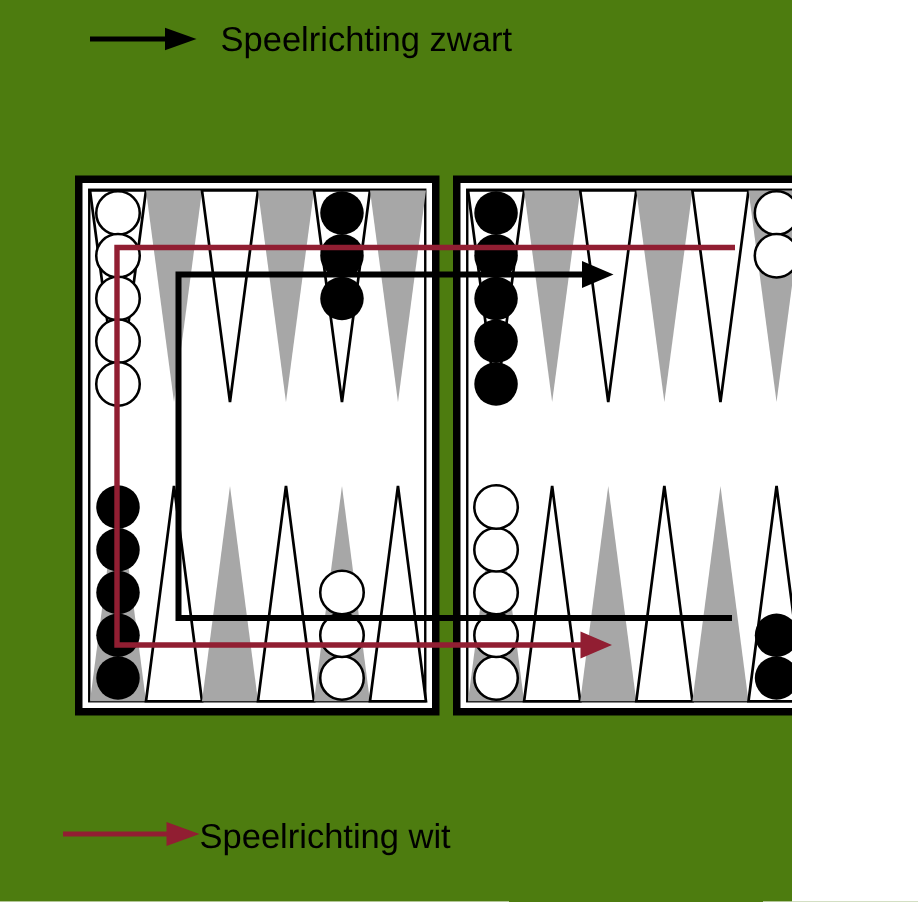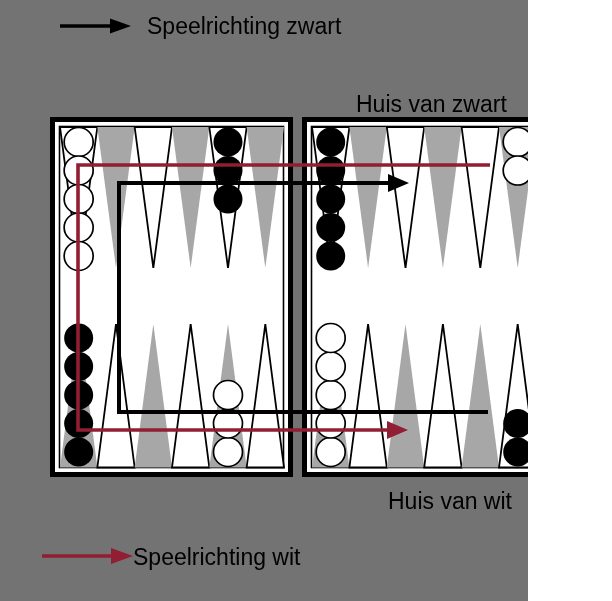--- a/index.html
+++ b/index.html
@@ -1,17 +1,17 @@
 <!DOCTYPE html>
 <html><head>
 <meta charset="utf-8">
 <style>
   html,body{margin:0;padding:0;background:#ffffff;}
   .stage{
-    position:relative;width:528px;height:601px;background:#737373;overflow:hidden;
+    position:relative;width:528px;height:601px;background:#4d7c0f;overflow:hidden;
     font-family:"Liberation Sans", sans-serif;
   }
   .stage svg{position:absolute;left:0;top:0;}
   .lbl{
     position:absolute;font-size:23px;line-height:1.1;color:#000;white-space:nowrap;
     font-family:"Liberation Sans", sans-serif;
   }
   #legend-top-label{left:147px;top:14px;}
   #huis-zwart-label{left:356px;top:92px;}
   #huis-wit-label{left:388px;top:489px;}
@@ -83,16 +83,14 @@
       <polyline points="488,412 119,412 119,183 390,183" fill="none" stroke="#000000" stroke-width="4"></polyline>
       <polygon points="409,183 388,174 388,192" fill="#000000" stroke="none"></polygon>
       <polyline points="490,165 78,165 78,430 389,430" fill="none" stroke="#911e32" stroke-width="3.6"></polyline>
       <polygon points="408,430 387,421 387,439" fill="#911e32" stroke="none"></polygon>
       <polyline points="60,26 112,26" fill="none" stroke="#000000" stroke-width="3.4"></polyline>
       <polygon points="131,26 110,18.5 110,33.5" fill="#000000" stroke="none"></polygon>
       <polyline points="42,556 112,556" fill="none" stroke="#911e32" stroke-width="3.4"></polyline>
       <polygon points="133,556 111,548 111,564" fill="#911e32" stroke="none"></polygon>
     </svg>
   <div class="lbl" id="legend-top-label">Speelrichting zwart</div>
-  <div class="lbl" id="huis-zwart-label">Huis van zwart</div>
-  <div class="lbl" id="huis-wit-label">Huis van wit</div>
   <div class="lbl" id="legend-bottom-label">Speelrichting wit</div>
 </div>
 
 </body></html>

